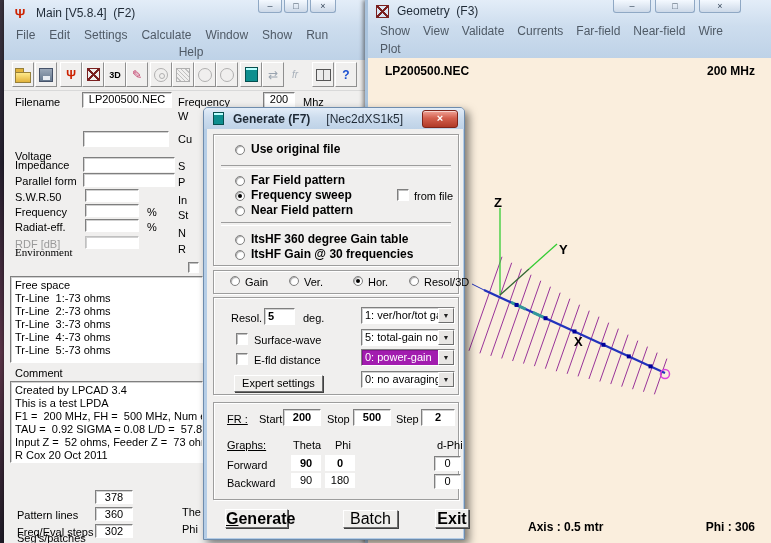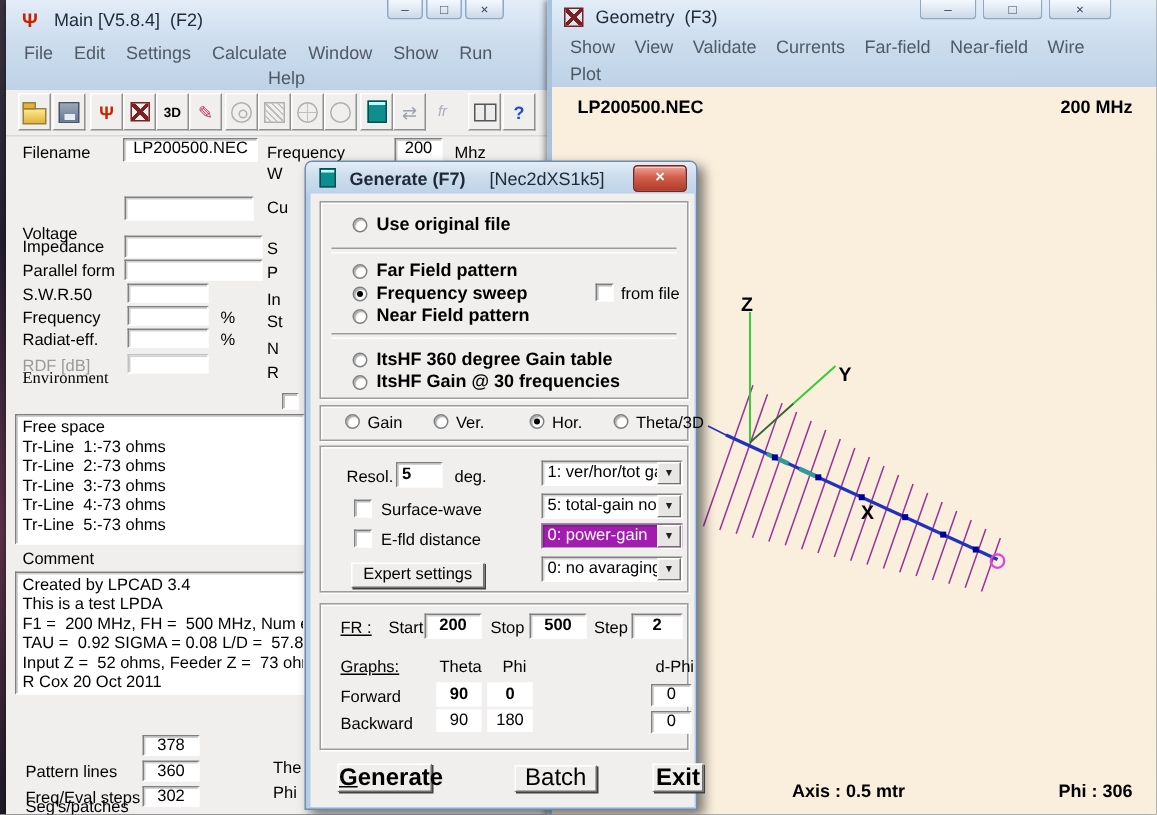--- a/index.html
+++ b/index.html
@@ -318,21 +318,21 @@
     <span class="blbl" style="left:44px;top:118px;">ItsHF Gain @ 30 frequencies</span>
 
     <div class="gframe" style="left:6px;top:141px;width:246px;height:24px;"></div>
     <span class="radio" style="left:23px;top:147px;"></span>
     <span class="nlbl" style="left:38px;top:147px;">Gain</span>
     <span class="radio" style="left:82px;top:147px;"></span>
     <span class="nlbl" style="left:97px;top:147px;">Ver.</span>
     <span class="radio sel" style="left:146px;top:147px;"></span>
     <span class="nlbl" style="left:161px;top:147px;">Hor.</span>
     <span class="radio" style="left:202px;top:147px;"></span>
-    <span class="nlbl" style="left:217px;top:147px;">Theta/3D</span>
+    <span class="nlbl" style="left:217px;top:147px;">Resol/3D</span>
 
     <div class="gframe" style="left:6px;top:168px;width:246px;height:98px;"></div>
     <span class="nlbl" style="left:24px;top:183px;">Resol.</span>
     <div class="sunken left" style="left:57px;top:179px;width:31px;height:17px;font-weight:bold;line-height:15px;">5</div>
     <span class="nlbl" style="left:96px;top:183px;">deg.</span>
     <div class="dd" style="left:154px;top:178px;width:94px;"><span>1: ver/hor/tot ga</span><span class="arrow">▼</span></div>
     <div class="dd" style="left:154px;top:200px;width:94px;"><span>5: total-gain norm</span><span class="arrow">▼</span></div>
     <span class="chk" style="left:29px;top:204px;"></span>
     <span class="nlbl" style="left:47px;top:205px;">Surface-wave</span>
     <div class="dd hl" style="left:154px;top:220px;width:94px;"><span>0: power-gain</span><span class="arrow">▼</span></div>

